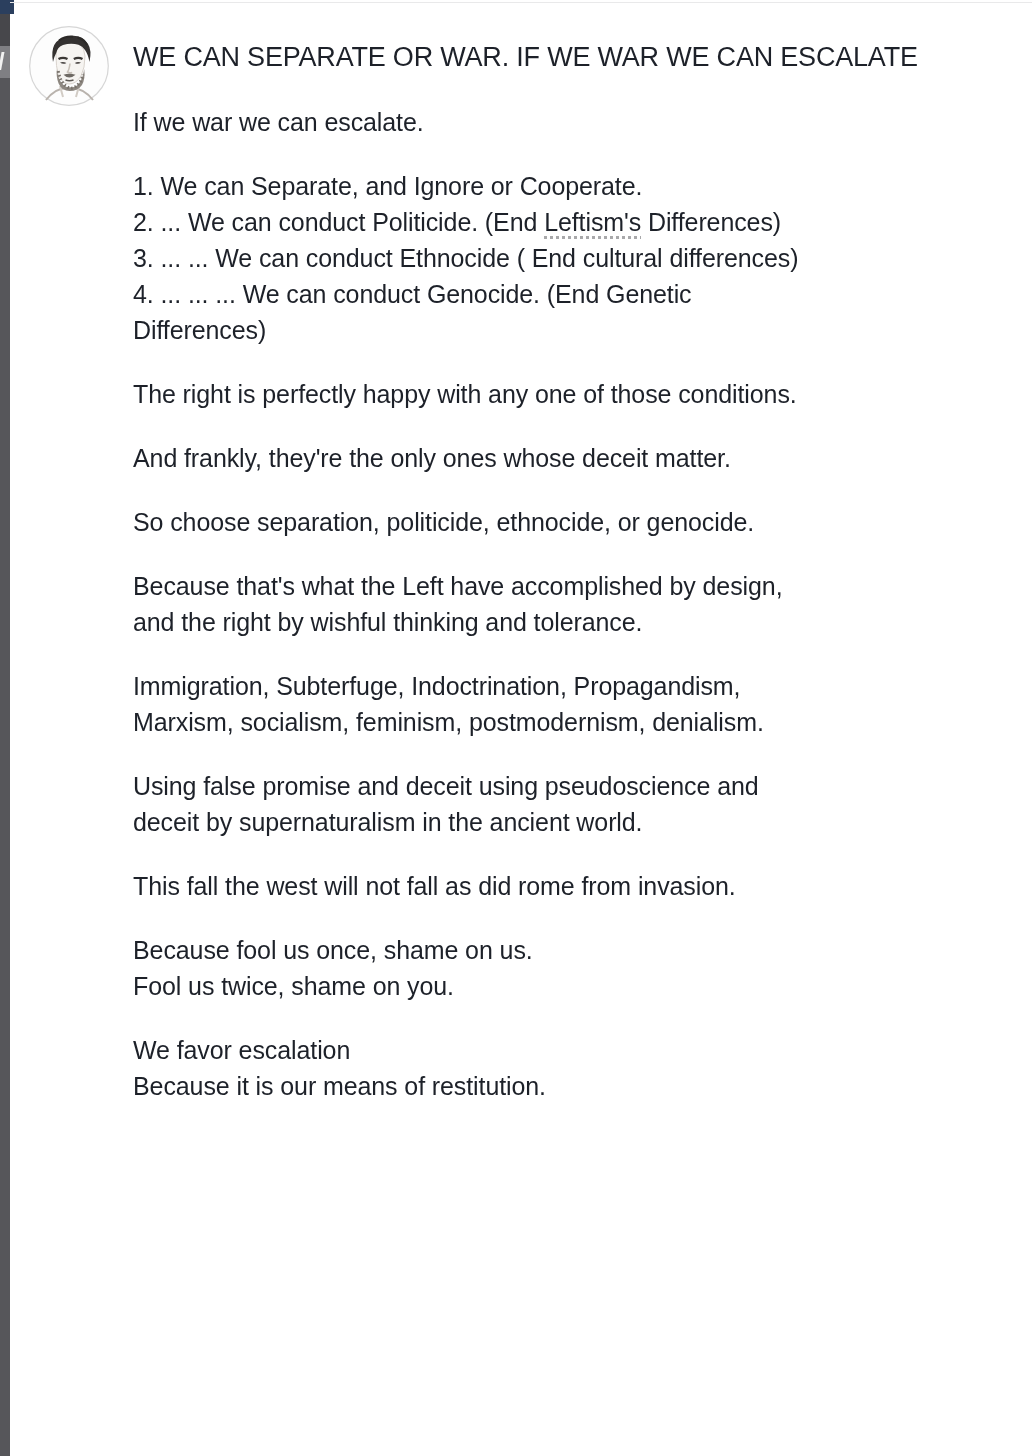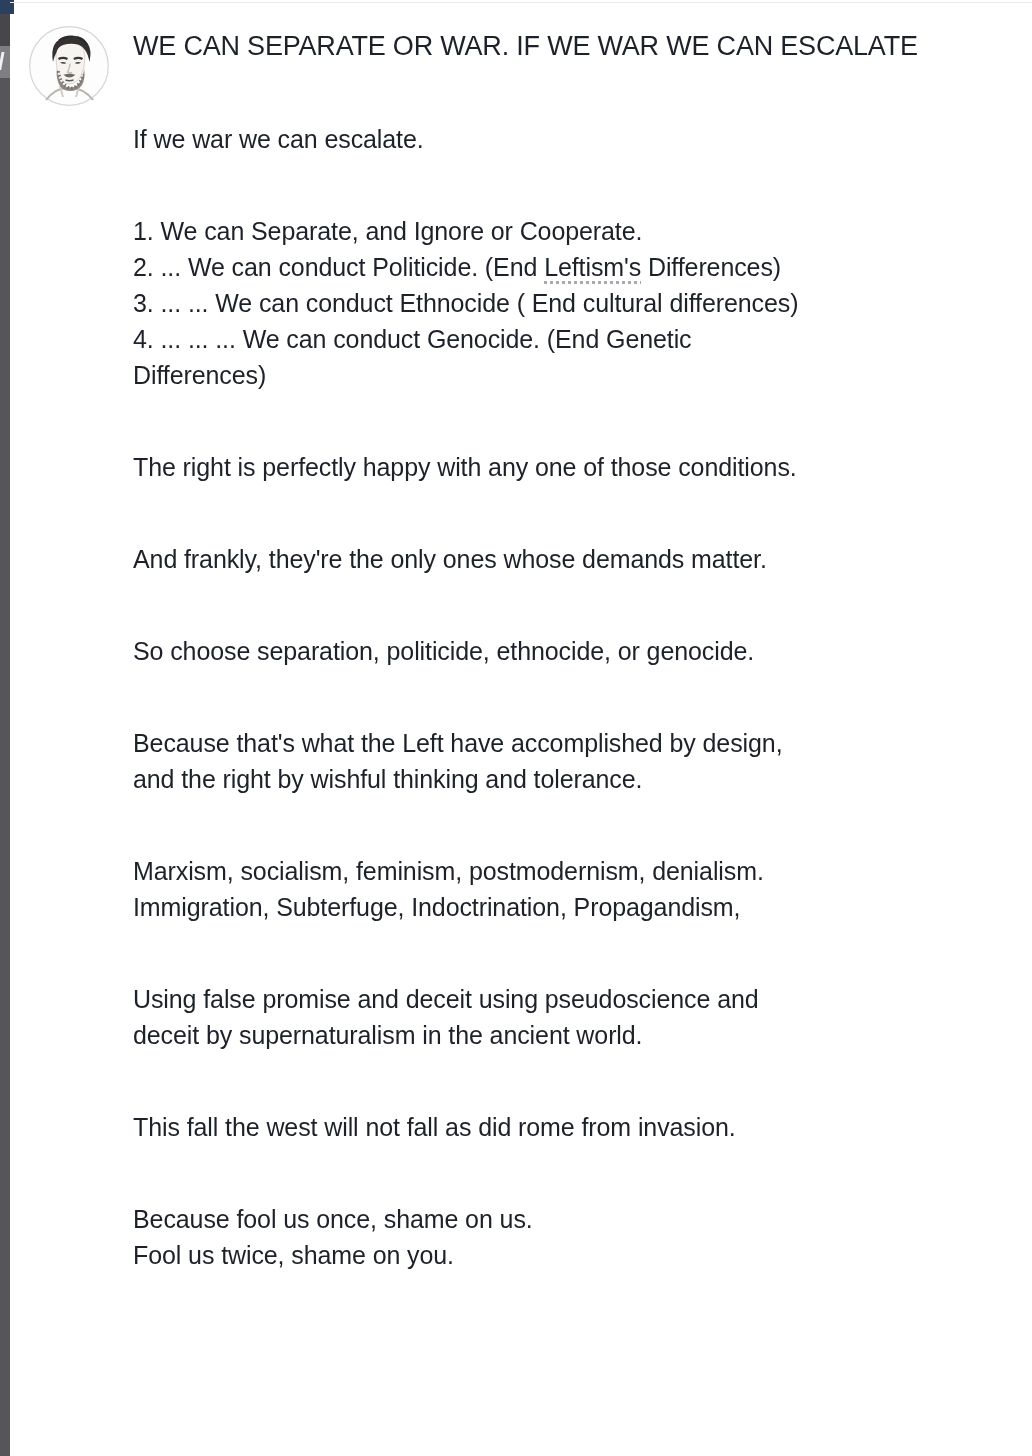--- a/index.html
+++ b/index.html
@@ -54,29 +54,29 @@
     width: 80px; height: 80px;
     border-radius: 50%;
     background: #fdfdfd;
   }
 
   
   .content {
     position: absolute; left: 133px; top: 0; right: 36px;
   }
   .post-title {
-    padding-top: 27px;
+    padding-top: 38px;
     font-size: 27px;
     line-height: 38px;
     font-weight: 400;
     letter-spacing: -0.2px;
     white-space: nowrap;
     color: #1d2129;
   }
-  .para { margin: 56px 0 0 0; }
+  .para { margin: 28px 0 0 0; }
   .line {
     font-size: 25px;
     line-height: 36px;
     letter-spacing: -0.1px;
     white-space: nowrap;
     color: #1d2129;
   }
   .spellcheck {
     text-decoration: underline;
     text-decoration-style: dotted;
@@ -136,46 +136,50 @@
     <div class="line">3. ... ... We can conduct Ethnocide ( End cultural differences)</div>
     <div class="line">4. ... ... ... We can conduct Genocide. (End Genetic</div>
     <div class="line">Differences)</div>
   </div>
 
   <div class="para">
     <div class="line">The right is perfectly happy with any one of those conditions.</div>
   </div>
 
   <div class="para">
-    <div class="line">And frankly, they're the only ones whose demands matter.</div>
+    <div class="line">And frankly, they're the only ones whose deceit matter.</div>
   </div>
 
   <div class="para">
     <div class="line">So choose separation, politicide, ethnocide, or genocide.</div>
   </div>
 
   <div class="para">
     <div class="line">Because that's what the Left have accomplished by design,</div>
     <div class="line">and the right by wishful thinking and tolerance.</div>
   </div>
 
   <div class="para">
+    <div class="line">Immigration, Subterfuge, Indoctrination, Propagandism,</div>
     <div class="line">Marxism, socialism, feminism, postmodernism, denialism.</div>
-    <div class="line">Immigration, Subterfuge, Indoctrination, Propagandism,</div>
   </div>
 
   <div class="para">
     <div class="line">Using false promise and deceit using pseudoscience and</div>
     <div class="line">deceit by supernaturalism in the ancient world.</div>
   </div>
 
   <div class="para">
     <div class="line">This fall the west will not fall as did rome from invasion.</div>
   </div>
 
 
   <div class="para">
     <div class="line">Because fool us once, shame on us.</div>
     <div class="line">Fool us twice, shame on you.</div>
   </div>
 
+  <div class="para">
+    <div class="line">We favor escalation</div>
+    <div class="line">Because it is our means of restitution.</div>
+  </div>
 
 </div>
 
 </body></html>

